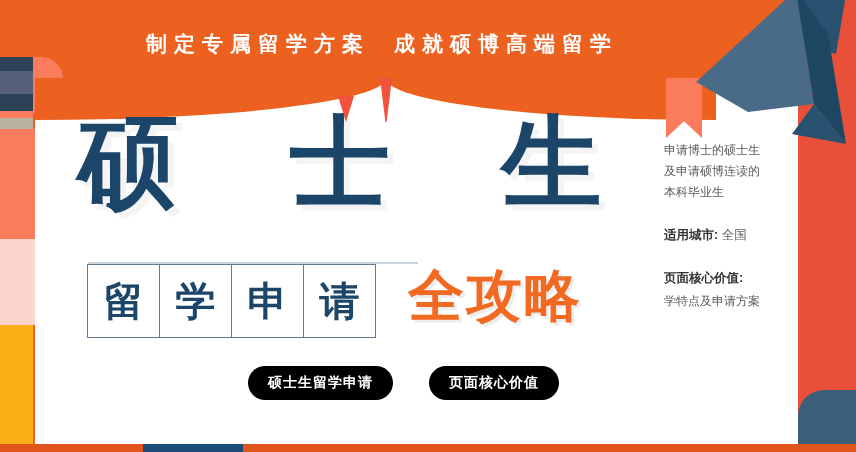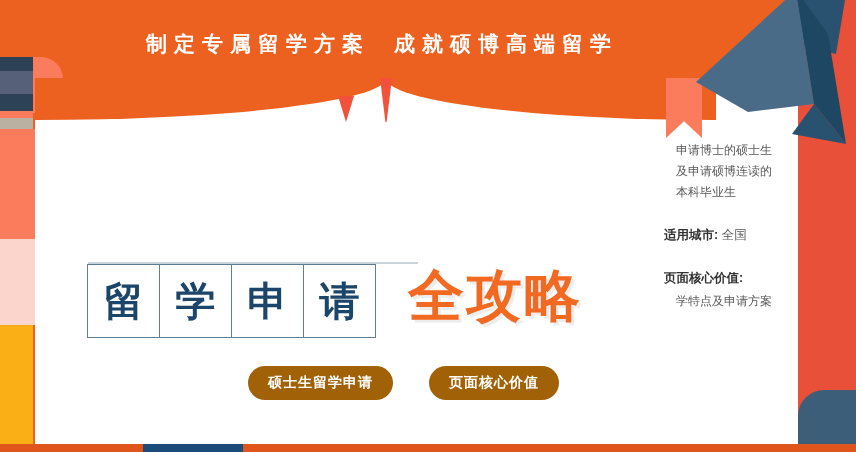--- a/index.html
+++ b/index.html
@@ -88,32 +88,32 @@
   .emph{
     position:absolute;left:408px;top:268px;
     color:#F26A21;font-size:56px;font-weight:700;letter-spacing:2px;
     line-height:1;white-space:nowrap;
     text-shadow:3px 3px 0 rgba(0,0,0,0.07);
   }
 
   
   .ctas{position:absolute;left:248px;top:366px;display:flex;gap:36px;}
   .cta{
-    background:#a16207;color:#ffffff;border:none;border-radius:20px;
+    background:#000000;color:#ffffff;border:none;border-radius:20px;
     padding:8px 20px;font-size:14px;font-weight:700;letter-spacing:1px;
     font-family:"Liberation Sans","DejaVu Sans",sans-serif;cursor:pointer;
     white-space:nowrap;
   }
 
   
   .info{position:absolute;left:664px;top:140px;width:125px;color:#5A5A5A;font-size:12px;line-height:21px;}
   .info-block{margin-bottom:22px;}
   .info-h{color:#333333;font-weight:700;font-size:12.5px;display:block;margin-bottom:2px;}
   .info-inline{color:#333333;font-weight:700;font-size:12.5px;}
-  .info-body{display:block;color:#5A5A5A;margin-left:12px;}
+  .info-body{display:block;color:#5A5A5A;}
   .info-row{color:#5A5A5A;font-size:12.5px;}
 </style>
 </head>
 <body>
 
 <div id="banner">
 
   <div class="bg-orange"></div>
 
   <div class="left-rule"></div>
@@ -142,20 +142,21 @@
     <polygon points="100,-10 150,0 140,60 92,48" fill="#28526F"></polygon>
     <polygon points="0,88 100,-4 118,110 52,118" fill="#4A6B87"></polygon>
     <polygon points="100,-4 118,110 150,150 132,40" fill="#1E4763"></polygon>
     <polygon points="118,110 150,150 96,140" fill="#28526F"></polygon>
   </svg>
 
   <div class="slogan">
     <span>制定专属留学方案</span><span class="gap"></span><span>成就硕博高端留学</span>
   </div>
 
+  <div class="title">硕 士 生</div>
   <div class="title-dot"></div>
   <div class="title-rule"></div>
 
   <div class="boxrow">
     <div class="boxcell">留</div>
     <div class="boxcell">学</div>
     <div class="boxcell">申</div>
     <div class="boxcell">请</div>
   </div>
   <div class="emph">全攻略</div>

